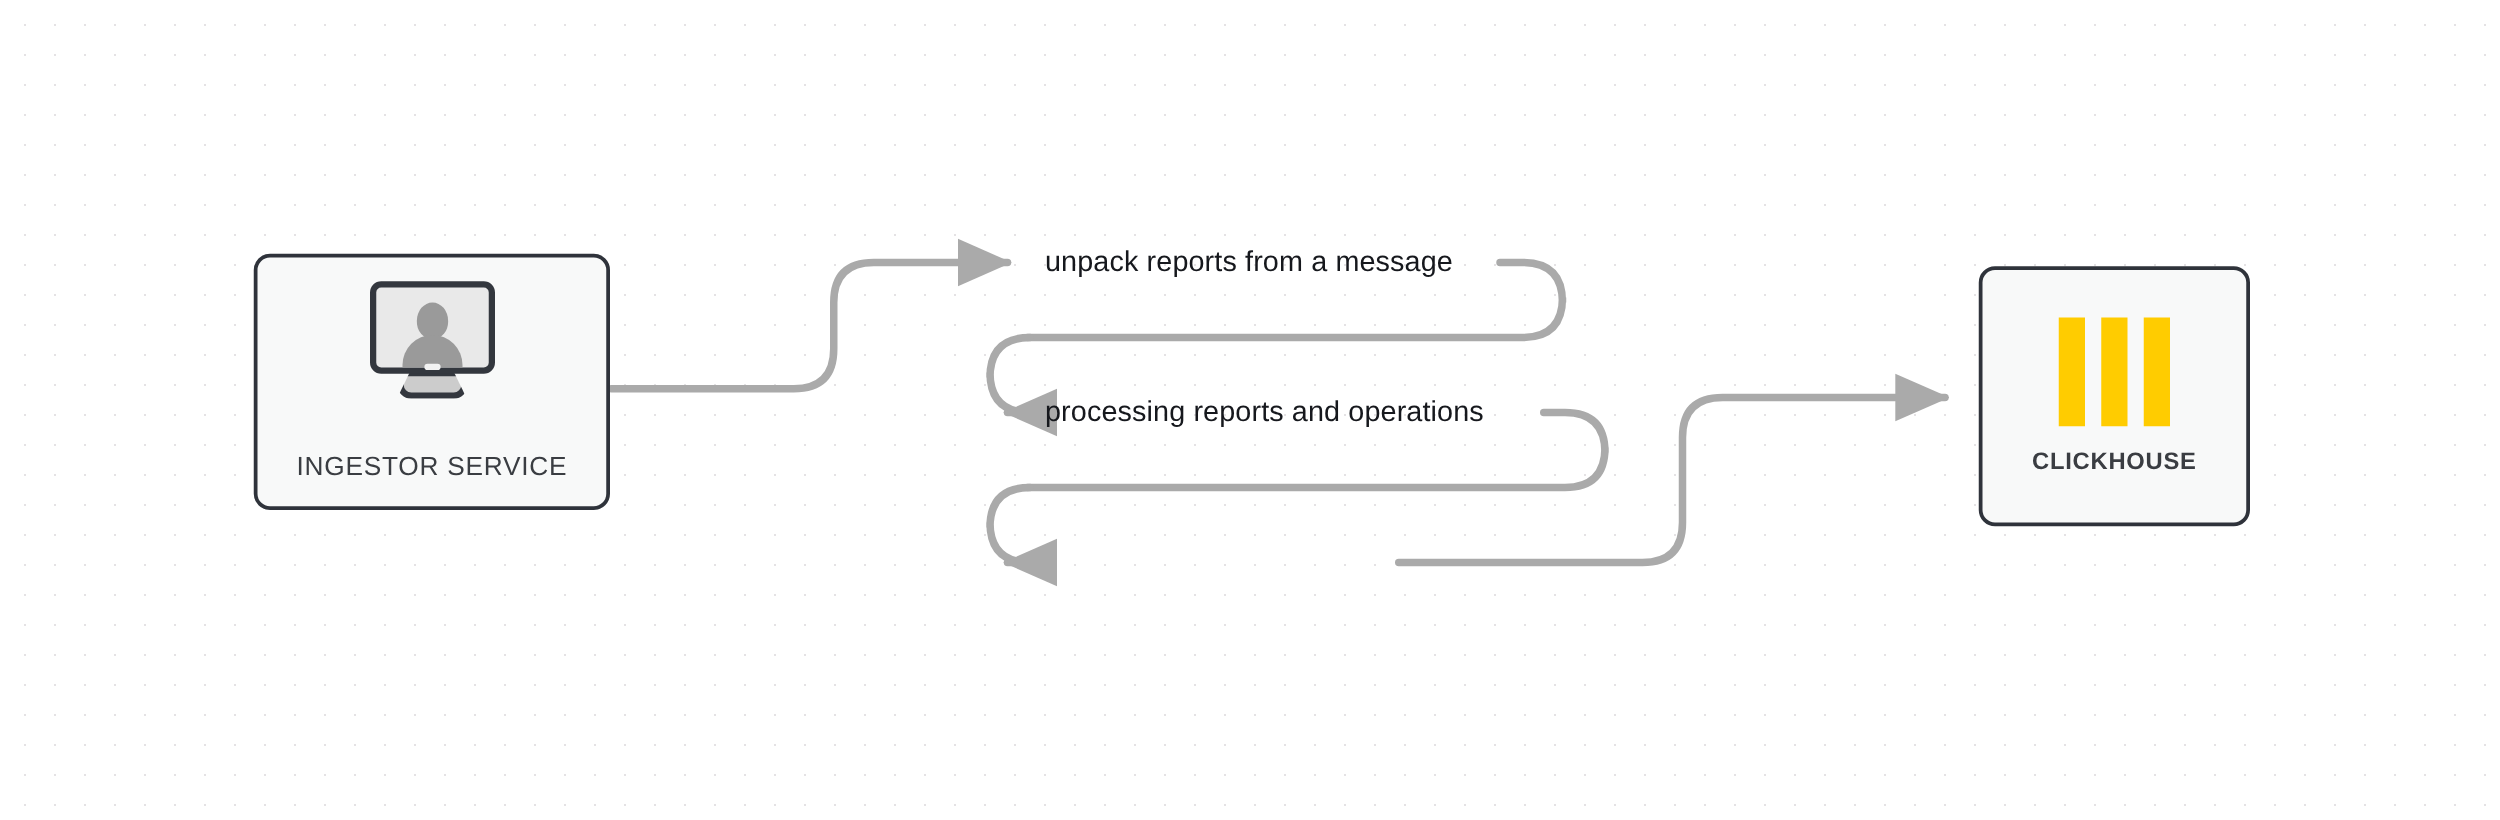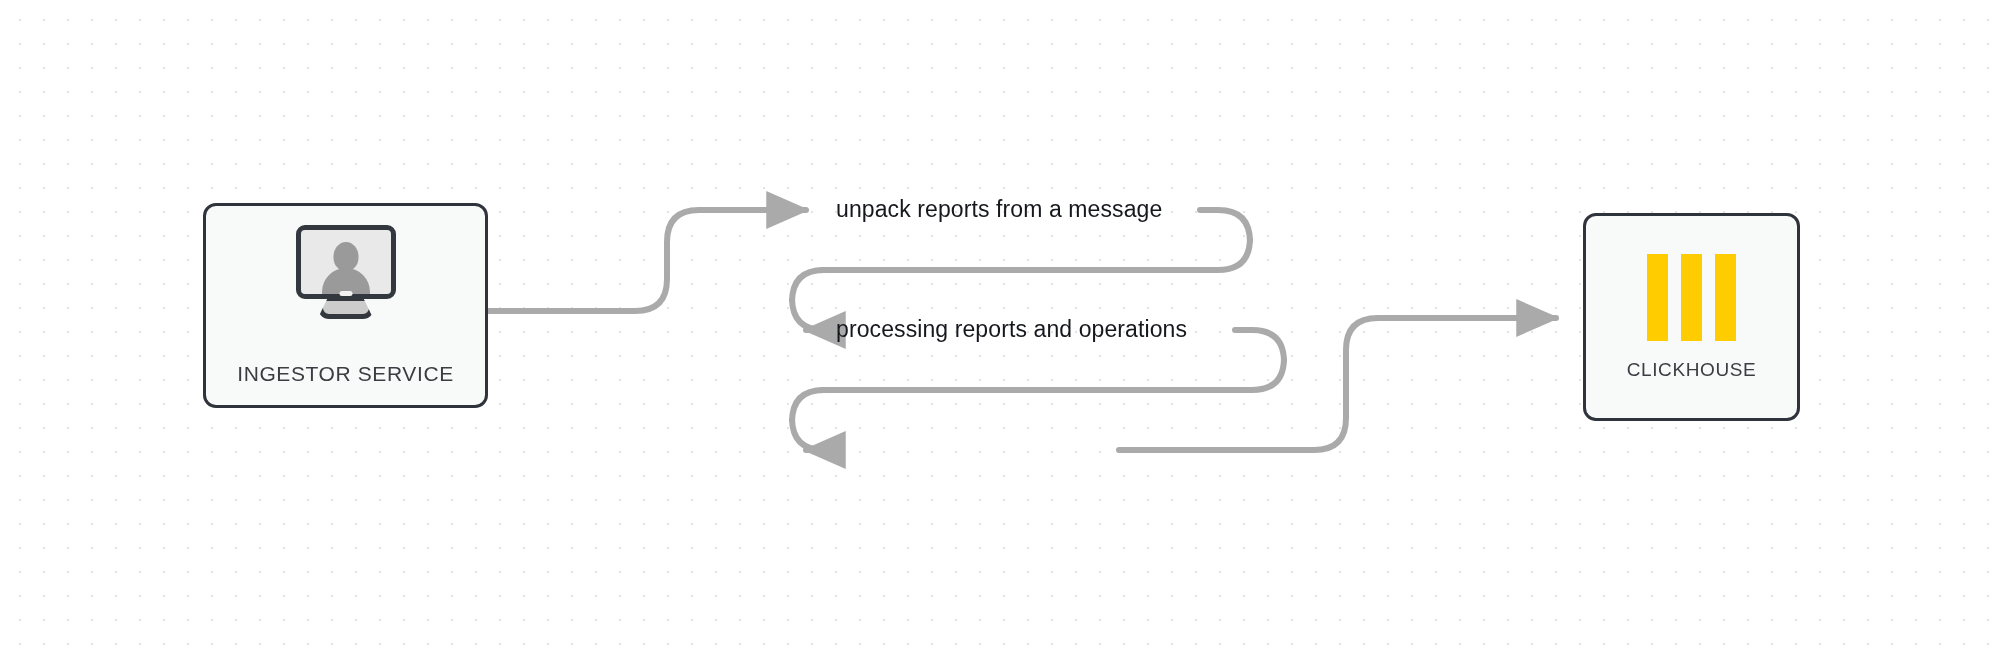--- a/index.html
+++ b/index.html
@@ -117,20 +117,21 @@
   
   #node-clickhouse {
     left: 1583px;
     top: 213px;
     width: 217px;
     height: 208px;
   }
   #node-clickhouse .node-label {
     font-size: 19px;
     margin-top: 18px;
+    font-weight: bold;
   }
   .ch-logo {
     display: flex;
     gap: 13px;
     align-items: flex-end;
     height: 87px;
   }
   .ch-bar {
     width: 21px;
     height: 87px;

